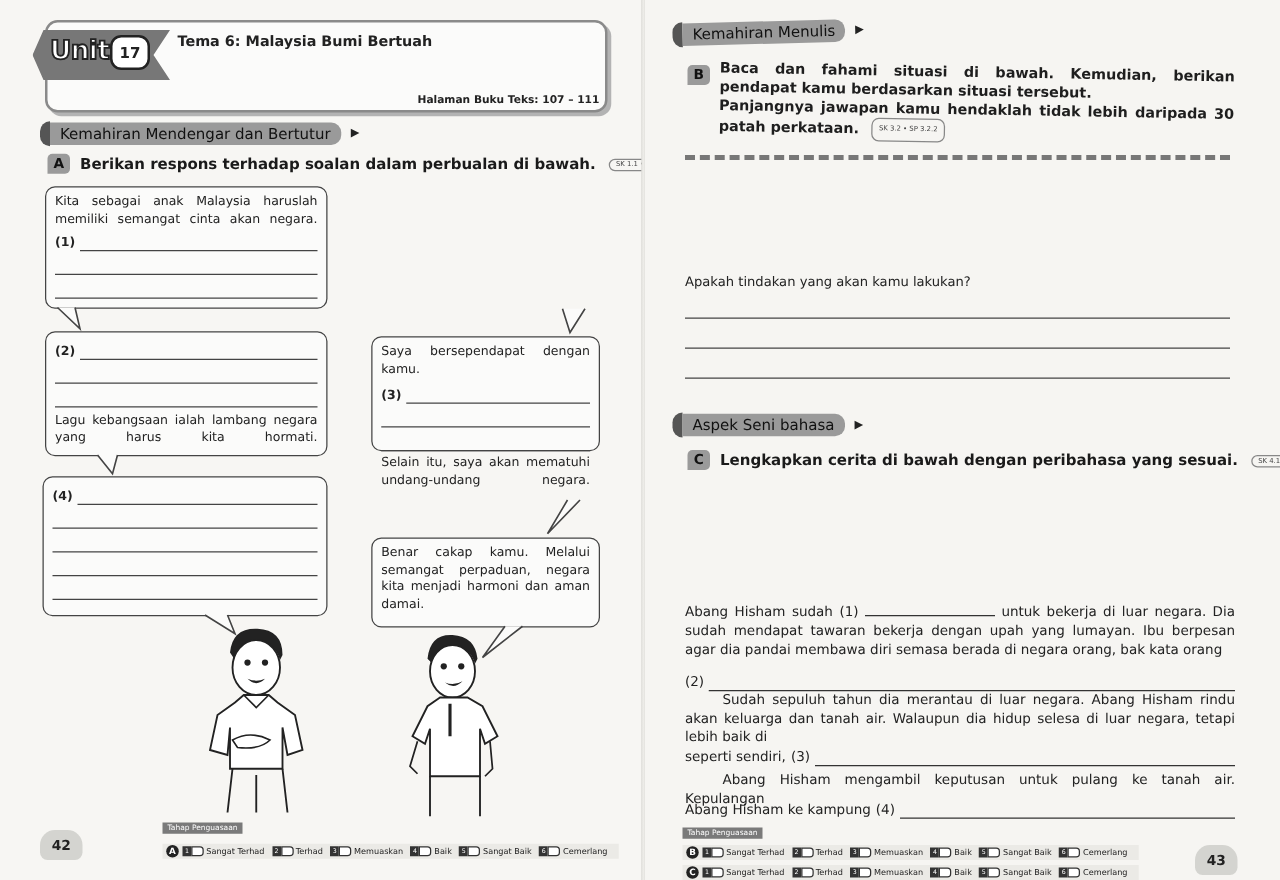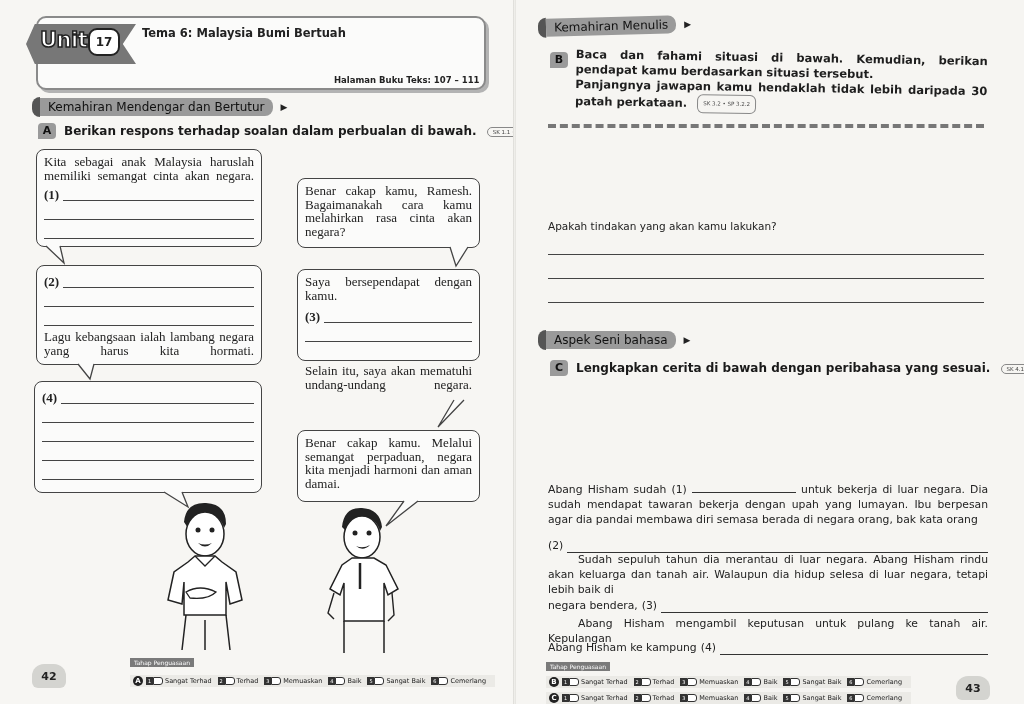--- a/index.html
+++ b/index.html
@@ -24,21 +24,21 @@
   .section-head { position: absolute; height: 20px; display: flex; align-items: center; }
   .section-head .cap { width: 8px; height: 20px; background: #555; border-radius: 8px 0 0 8px; }
   .section-head .label { background: #9a9a9a; color: #111; font-size: 12px; padding: 0 8px; height: 18px; line-height: 18px; border-radius: 0 8px 8px 0; font-weight: 500; }
   .section-head .arrow { margin-left: 8px; font-size: 9px; color: #222; }
 
   .q-letter { position: absolute; width: 18px; height: 16px; background: #9a9a9a; border-radius: 4px 4px 4px 0; font-weight: bold; font-size: 11px; text-align: center; line-height: 16px; color: #111; }
   .q-text { position: absolute; font-weight: bold; font-size: 12px; color: #1a1a1a; white-space: nowrap; }
   .sk-tag { display: inline-block; font-size: 5.5px; font-weight: normal; border: 1px solid #888; border-radius: 6px; padding: 1px 5px; margin-left: 6px; vertical-align: middle; color: #444; }
 
   
-  .bubble { position: absolute; background: #fbfbfa; border: 1.3px solid #444; border-radius: 8px; padding: 5px 7px; font-size: 13px; line-height: 13.5px; color: #222; font-family: Liberation Serif, serif; }
+  .bubble { position: absolute; background: #fbfbfa; border: 1.3px solid #444; border-radius: 8px; padding: 5px 7px; font-size: 10px; line-height: 13.5px; color: #222; }
   .bubble .justify { text-align: justify; text-align-last: justify; }
   .ans-line { border-bottom: 1px solid #444; height: 19px; }
   .ans-row { display: flex; align-items: flex-end; height: 19px; }
   .ans-row .num { font-weight: bold; margin-right: 4px; }
   .ans-row .fill { flex: 1; border-bottom: 1px solid #444; height: 12px; }
   .tail { position: absolute; width: 0; height: 0; }
 
   
   .boy { position: absolute; }
 
@@ -96,23 +96,20 @@
         <span class="num">(1)</span>
         <span class="fill"></span>
       </div>
       <div class="ans-line"></div>
       <div class="ans-line"></div>
     </div>
     <svg class="tail" style="left:38px;top:245px;width:40px;height:20px;">
         <polyline points="8,1 26,18 22,1" fill="#fbfbfa" stroke="#444" stroke-width="1.3"></polyline>
       </svg>
 
-    <div class="bubble" style="left:297px;top:178px;width:183px;height:70px;">
-      <div class="justify" style="text-align-last:left;">Benar cakap kamu, Ramesh. Bagaimanakah cara kamu melahirkan rasa cinta akan negara?</div>
-    </div>
     <svg class="tail" style="left:440px;top:246px;width:40px;height:22px;">
         <polyline points="10,1 16,20 28,1" fill="#fbfbfa" stroke="#444" stroke-width="1.3"></polyline>
       </svg>
 
     <div class="bubble" style="left:36px;top:265px;width:226px;height:100px;">
       <div class="ans-row" style="margin-top:-2px;">
         <span class="num">(2)</span>
         <span class="fill"></span>
       </div>
       <div class="ans-line"></div>
@@ -267,21 +264,21 @@
       <span>untuk bekerja di luar negara. Dia sudah mendapat tawaran bekerja dengan upah yang lumayan. Ibu berpesan agar dia pandai membawa diri semasa berada di negara orang, bak kata orang</span>
     </div>
     <div class="story" style="top:538px;display:flex;align-items:flex-end;">
       <span style="margin-right:4px;">(2)</span>
       <span class="blank" style="flex:1;"></span>
     </div>
     <div class="story" style="top:552px;text-indent:30px;">
       <span>Sudah sepuluh tahun dia merantau di luar negara. Abang Hisham rindu akan keluarga dan tanah air. Walaupun dia hidup selesa di luar negara, tetapi lebih baik di</span>
     </div>
     <div class="story" style="top:598px;display:flex;align-items:flex-end;">
-      <span style="margin-right:4px;">negara bendera,</span>
+      <span style="margin-right:4px;">seperti sendiri,</span>
       <span style="margin-right:4px;">(3)</span>
       <span class="blank" style="flex:1;"></span>
     </div>
     <div class="story" style="top:616px;text-indent:30px;">
       <span>Abang Hisham mengambil keputusan untuk pulang ke tanah air. Kepulangan</span>
     </div>
     <div class="story" style="top:640px;display:flex;align-items:flex-end;">
       <span style="margin-right:4px;">Abang Hisham ke kampung</span>
       <span style="margin-right:4px;">(4)</span>
       <span class="blank" style="flex:1;"></span>

